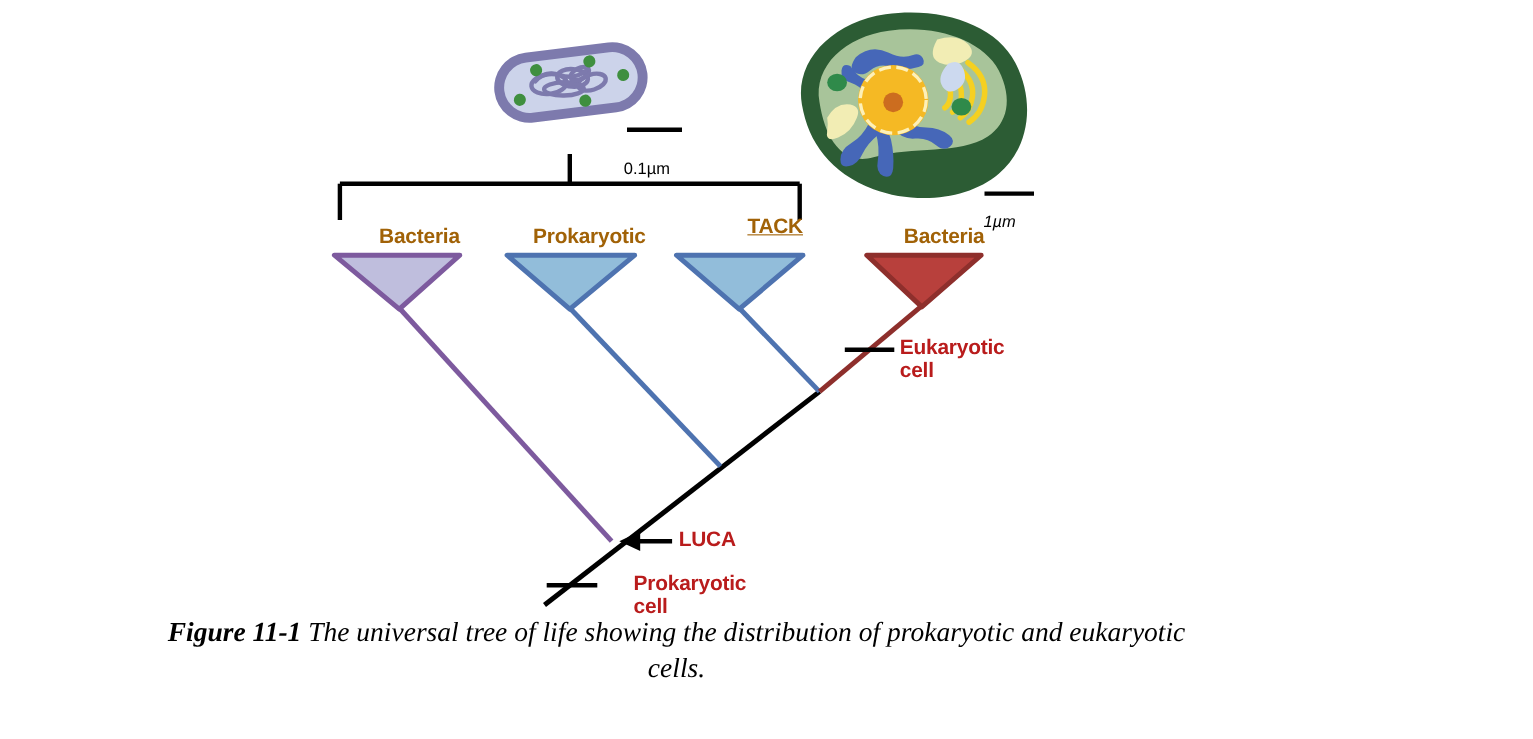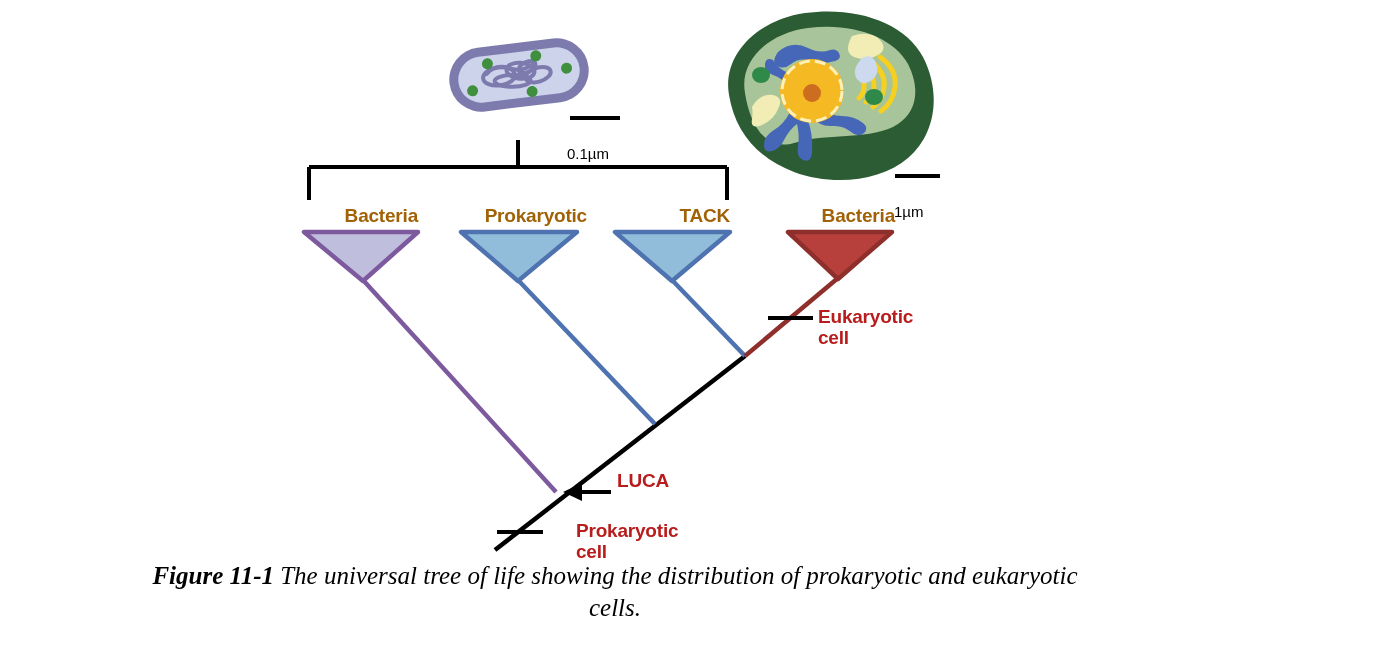--- a/index.html
+++ b/index.html
@@ -201,29 +201,29 @@
     <line x1="497" y1="532" x2="543" y2="532" stroke="#000000" stroke-width="4"></line>
 
     <g>
       <line x1="611" y1="492" x2="578" y2="492" stroke="#000000" stroke-width="4"></line>
       <polygon points="563,492 582,483 582,501" fill="#000000"></polygon>
     </g>
   </svg>
 
   <div class="clade-label" style="left:304px; top:205px; width:114px;">Bacteria</div>
   <div class="clade-label" style="left:451px; top:205px; width:136px;">Prokaryotic</div>
-  <div class="clade-label" style="left:615px; top:205px; width:115px;">TACK</div>
+  <div class="clade-label" style="left:615px; top:196px; width:115px;text-decoration:underline;">TACK</div>
   <div class="clade-label" style="left:785px; top:205px; width:110px;">Bacteria</div>
 
   <div class="annot-label" style="left:818px; top:307px;">Eukaryotic
 cell</div>
   <div class="annot-label" style="left:548px; top:521px;margin-left:28px;">Prokaryotic
 cell</div>
-  <div class="annot-label" style="left:617px; top:471px;">LUCA</div>
+  <div class="annot-label" style="left:617px; top:481px;">LUCA</div>
 
   <div class="scale-label" style="left:567px; top:121px;">0.1µm</div>
-  <div class="scale-label" style="left:894px; top:179px;">1µm</div>
+  <div class="scale-label" style="left:894px; top:169px;font-style:italic;">1µm</div>
 
   <div class="caption">
     <span class="fig-num">Figure 11-1</span><span> </span><span>The universal tree of life showing the distribution of prokaryotic and eukaryotic cells.</span>
   </div>
 
 </div>
 
 </body></html>

